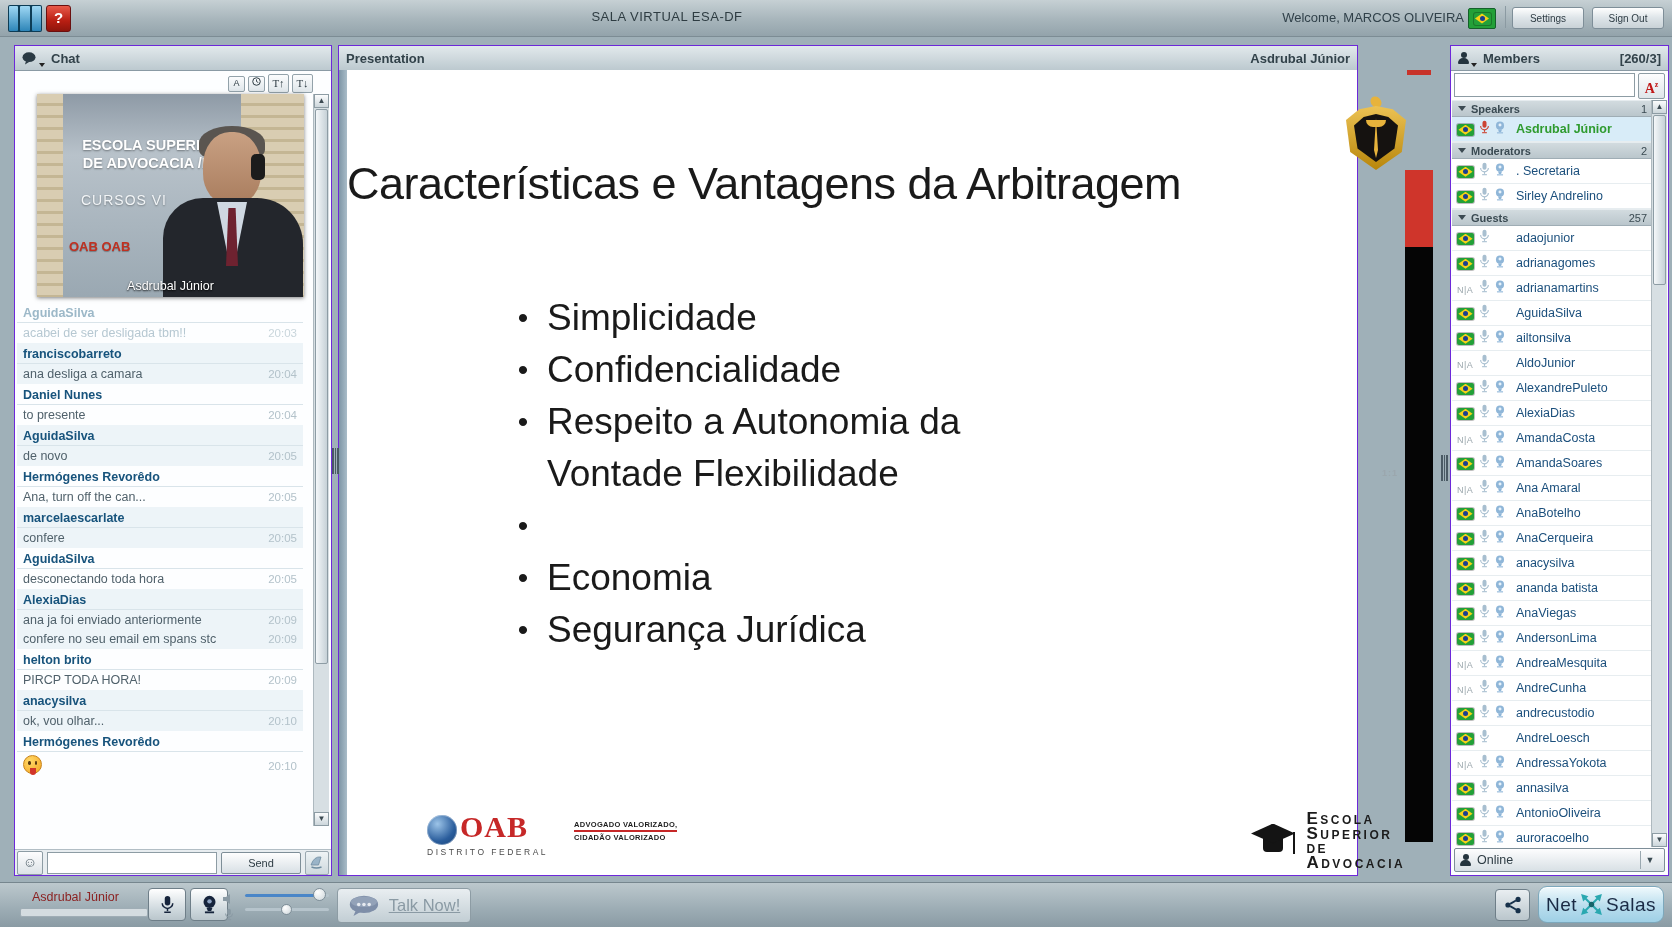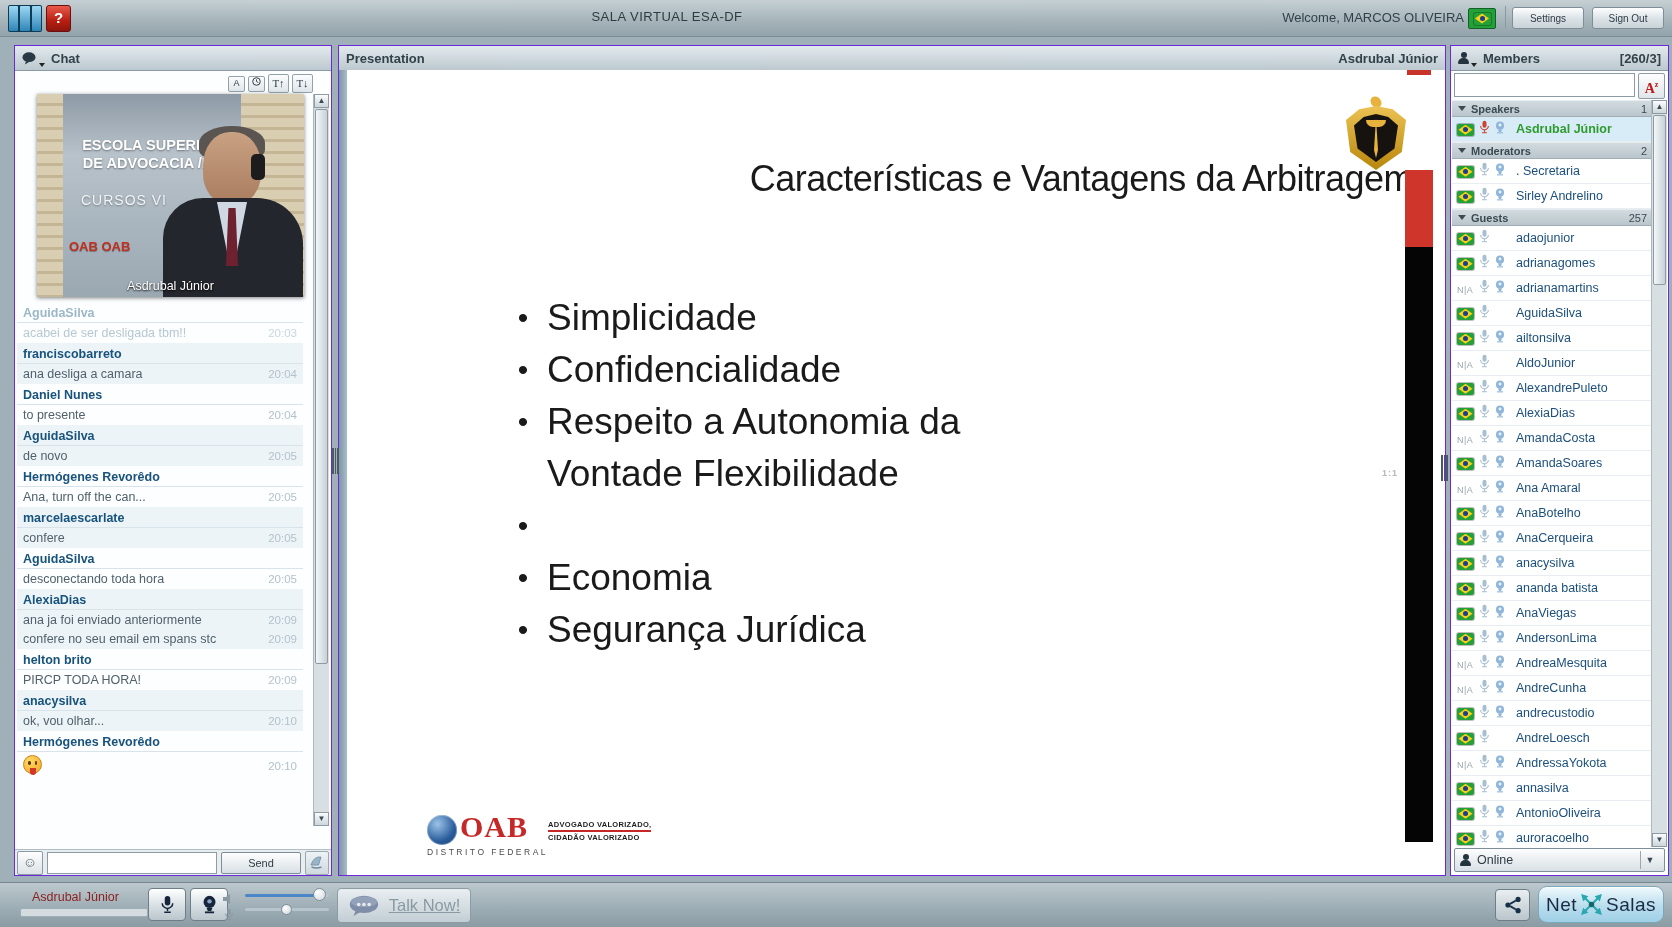--- a/index.html
+++ b/index.html
@@ -105,26 +105,26 @@
     gap:4px;padding:1px 2px;background:#e8edf0;border-top:1px solid #b2bec5;box-sizing:border-box;}
   .emo-btn{width:24px;height:22px;border:1px solid #8d9ca4;border-radius:2px;cursor:pointer;
     background:linear-gradient(#fdfdfe,#dce3e7);color:#4a5a64;font-size:14px;line-height:20px;text-align:center;}
   .chat-field{flex:1;height:20px;border:1px solid #8d9ca4;background:#fff;font-size:12px;padding:0 4px;}
   .send-btn{width:80px;height:22px;border:1px solid #7e8e98;border-radius:2px;cursor:pointer;
     background:linear-gradient(#fefefe,#d8e0e5);font-size:11px;color:#2e3c44;font-family:inherit;}
   .sail-btn{width:22px;height:22px;border:1px solid #9aa8b0;border-radius:2px;cursor:pointer;
     background:linear-gradient(#eef3f5,#cfd9de);position:relative;}
   .sail-btn svg{position:absolute;left:3px;top:3px;}
   
-  #pres{left:338px;top:45px;width:1108px;height:831px;}
+  #pres{left:338px;top:45px;width:1020px;height:831px;}
   .slide{position:absolute;left:0;top:24px;right:0;bottom:0;background:#fff;}
   .slide .lstrip{position:absolute;left:0;top:0;width:8px;height:100%;
     background:linear-gradient(90deg,#7e96a6,#a9bcc8);}
-  .slide-title{position:absolute;left:8px;top:88px;width:1058px;text-align:right;color:#1a1a1a;
-    font-size:36px;letter-spacing:-.5px;padding-left:8px;}
+  .slide-title{position:absolute;left:8px;top:88px;width:1058px;text-align:left;color:#1a1a1a;
+    font-size:45px;letter-spacing:-.5px;}
   .bullets{position:absolute;left:160px;top:222px;width:760px;}
   .bullet-row{display:flex;font-size:37px;color:#1a1a1a;line-height:52px;}
   .b-dot{width:48px;text-align:center;font-size:30px;}
   .b-text{white-space:pre-line;}
   .redsliver{position:absolute;left:1068px;top:0;width:24px;height:5px;background:#c8332a;}
   .sidebar-red{position:absolute;left:1066px;top:100px;width:28px;height:77px;background:#cf352b;}
   .sidebar-black{position:absolute;left:1066px;top:177px;width:28px;height:595px;background:#050505;}
   .crest{position:absolute;left:1005px;top:26px;width:64px;height:76px;}
   .crest .flame{position:absolute;left:27px;top:0;width:10px;height:12px;border-radius:50% 50% 50% 0;
     background:#e7b33c;transform:rotate(-45deg);}
@@ -134,21 +134,21 @@
   .crest .inner{position:absolute;left:10px;top:18px;width:44px;height:48px;background:#151210;
     clip-path:polygon(50% 0,78% 6%,100% 24%,92% 72%,50% 100%,8% 72%,0 24%,22% 6%);}
   .crest .pen{position:absolute;left:30px;top:22px;width:4px;height:40px;background:#e7b33c;
     clip-path:polygon(50% 0,100% 80%,50% 100%,0 80%);}
   .crest .book{position:absolute;left:22px;top:24px;width:20px;height:7px;border-radius:0 0 8px 8px;background:#e7b33c;}
   .zoomtools{position:absolute;left:1031px;top:393px;width:24px;display:flex;
     gap:6px;align-items:center;}
   .zoomtools .zt{opacity:.75;cursor:pointer;}
   .oneone{color:#9aa4aa;font-size:9px;font-weight:bold;letter-spacing:1px;}
   
-  .oab{position:absolute;left:88px;top:742px;display:flex;align-items:flex-start;}
+  .oab{position:absolute;left:88px;top:742px;display:flex;align-items:flex-start;gap:26px;}
   .oab .globe{width:30px;height:30px;border-radius:50%;margin-top:3px;
     background:radial-gradient(circle at 35% 30%,#9cc4e8,#2a5d9c 60%,#173f72);
     box-shadow:inset 0 0 0 1px rgba(255,255,255,.35);}
   .oab .word{color:#c62828;font-weight:bold;font-size:30px;letter-spacing:1px;line-height:30px;
     font-family:"Liberation Serif",serif;}
   .oab .df{color:#4a4a4a;font-size:8.5px;letter-spacing:2.5px;margin-top:2px;}
   .oab .tag{margin-top:8px;font-size:7.5px;font-weight:bold;color:#1c1c1c;line-height:9px;letter-spacing:.3px;}
   .oab .tag .rl{height:2px;background:#c62828;margin:1px 0;}
   
   .esa{position:absolute;left:908px;top:742px;display:flex;align-items:center;gap:12px;}
@@ -473,20 +473,32 @@
           </div>
           <div class="df">DISTRITO FEDERAL</div>
         </div>
         <div class="tag">
           <div>ADVOGADO VALORIZADO,</div>
           <div class="rl"></div>
           <div>CIDADÃO VALORIZADO</div>
         </div>
       </div>
 
+      <div class="esa">
+        <div class="cap">
+          <div class="base"></div>
+            <div class="board"></div>
+            <div class="tassel"></div>
+        </div>
+        <div class="txt">
+          <div>ESCOLA</div>
+          <div>SUPERIOR DE</div>
+          <div>ADVOCACIA</div>
+        </div>
+      </div>
     </div>
   </div>
 
   <div class="splitter" style="left:332px;top:448px;">
       <i></i>
       <i></i>
       <i></i>
     </div>
   <div class="splitter" style="left:1441px;top:455px;">
       <i></i>

